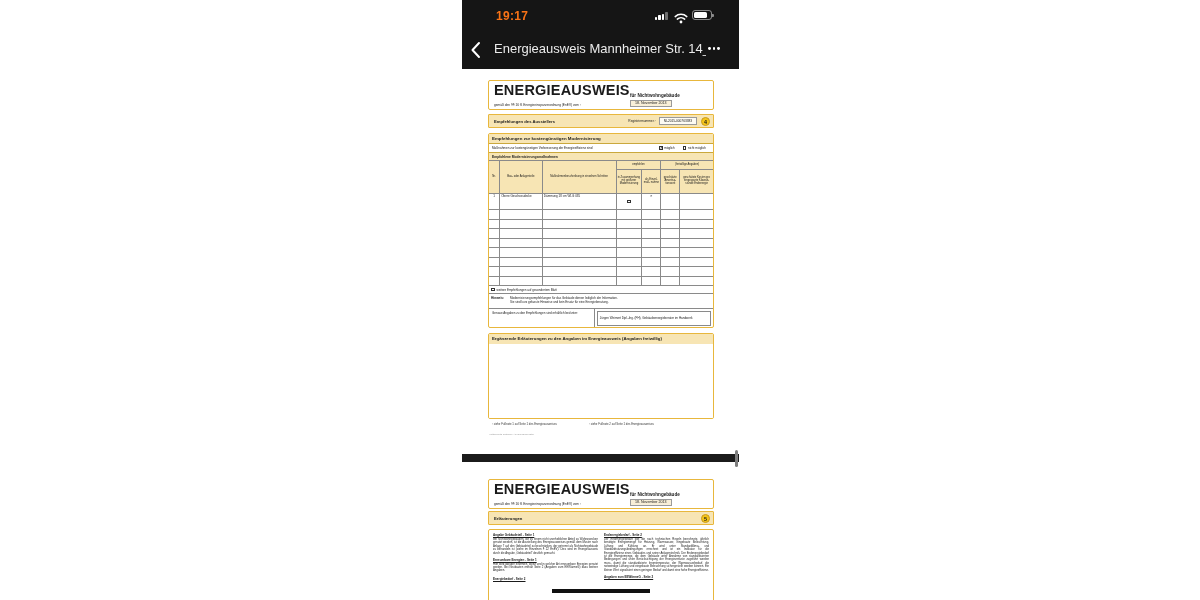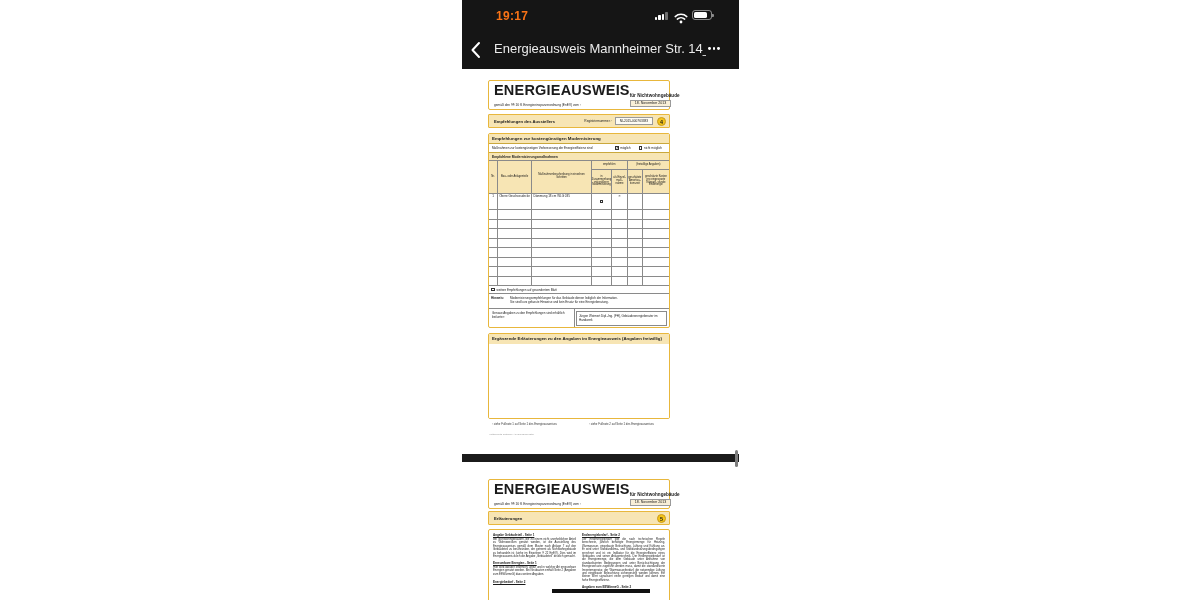--- a/index.html
+++ b/index.html
@@ -21,21 +21,21 @@
   .batt .lvl { position:absolute; left:1px; top:1px; bottom:1px; width:72%; background:#fff; border-radius:1.6px; }
   .batt .tip { position:absolute; right:-3px; top:2.8px; width:1.6px; height:3.6px; background:rgba(255,255,255,.5); border-radius:0 1px 1px 0; }
   .navbar { position:absolute; left:0; top:30px; width:277px; height:39px; }
   .backbtn { position:absolute; left:8px; top:11px; width:14px; height:18px; cursor:pointer; }
   .navtitle { position:absolute; left:32px; top:11px; width:212px; font-size:13px; color:#ebebeb;
               white-space:nowrap; overflow:hidden; }
   .menubtn { position:absolute; left:246px; top:17px; display:flex; gap:1.8px; cursor:pointer; }
   .menubtn i { display:block; width:2.8px; height:2.8px; border-radius:50%; background:#fff; }
 
   
-  .doc-el { position:absolute; left:26px; width:182px; }
+  .doc-el { position:absolute; left:26px; width:226px; }
   .ea-header { height:30px; border:1.6px solid #E8B73C; border-radius:2px; background:#fff;
                display:grid; grid-template-columns:1fr 80px; padding:2px 3px 2px 5px; }
   .eh-left { display:flex; flex-direction:column; justify-content:space-between; }
   .ea-title { font-size:14.5px; font-weight:bold; letter-spacing:.2px; line-height:15px; white-space:nowrap; }
   .ea-law { font-size:3.2px; color:#222; }
   .eh-right { display:flex; flex-direction:column; justify-content:flex-end; align-items:flex-start; gap:1.5px; }
   .ea-sub { font-size:4.6px; font-weight:bold; white-space:nowrap; }
   .ea-date { font-size:3.6px; background:#F8EFD8; border:.6px solid #9a9a9a; padding:.6px 4px; white-space:nowrap; }
 
   .band { height:14px; border:1px solid #E8B73C; border-radius:1px; background:#F7E5B4;

